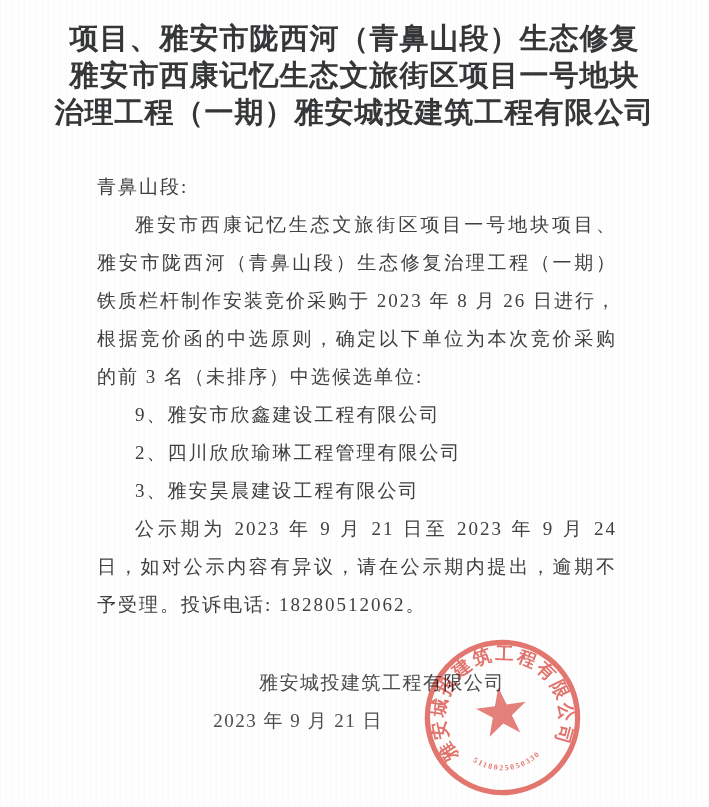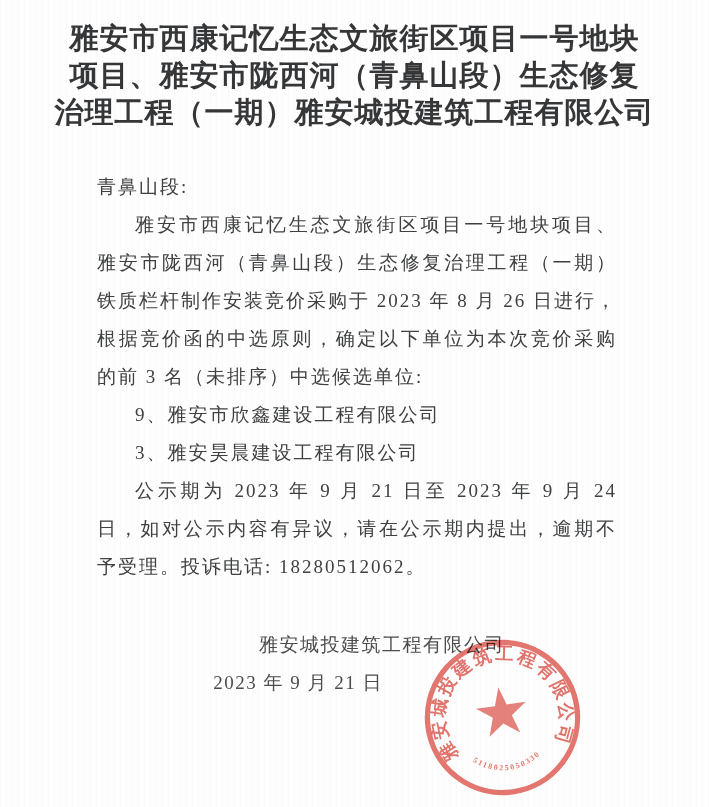--- a/index.html
+++ b/index.html
@@ -41,29 +41,30 @@
     pointer-events:none;
   }
   .seal text { font-family:"Liberation Serif", serif; font-weight:bold; }
 </style>
 </head>
 <body>
 
 <div class="page">
 
   <div class="title">
+    <div>项目、雅安市陇西河（青鼻山段）生态修复</div>
     <div>雅安市西康记忆生态文旅街区项目一号地块</div>
-    <div>项目、雅安市陇西河（青鼻山段）生态修复</div>
     <div>治理工程（一期）雅安城投建筑工程有限公司</div>
   </div>
 
   <div class="doc-body">
     <div class="salutation">青鼻山段:</div>
     <div class="para">雅安市西康记忆生态文旅街区项目一号地块项目、雅安市陇西河（青鼻山段）生态修复治理工程（一期）铁质栏杆制作安装竞价采购于 2023 年 8 月 26 日进行，根据竞价函的中选原则，确定以下单位为本次竞价采购的前 3 名（未排序）中选候选单位:</div>
     <div class="candidate">9、雅安市欣鑫建设工程有限公司</div>
+    <div class="candidate">2、四川欣欣瑜琳工程管理有限公司</div>
     <div class="candidate">3、雅安昊晨建设工程有限公司</div>
     <div class="para">公示期为 2023 年 9 月 21 日至 2023 年 9 月 24 日，如对公示内容有异议，请在公示期内提出，逾期不予受理。投诉电话: 18280512062。</div>
 
     <div class="signature-block">
       <div class="sig-company">雅安城投建筑工程有限公司</div>
       <div class="sig-date">2023 年 9 月 21 日</div>
     </div>
   </div>
 
   <svg class="seal" viewBox="0 0 200 200" xmlns="http://www.w3.org/2000/svg" aria-hidden="true">

